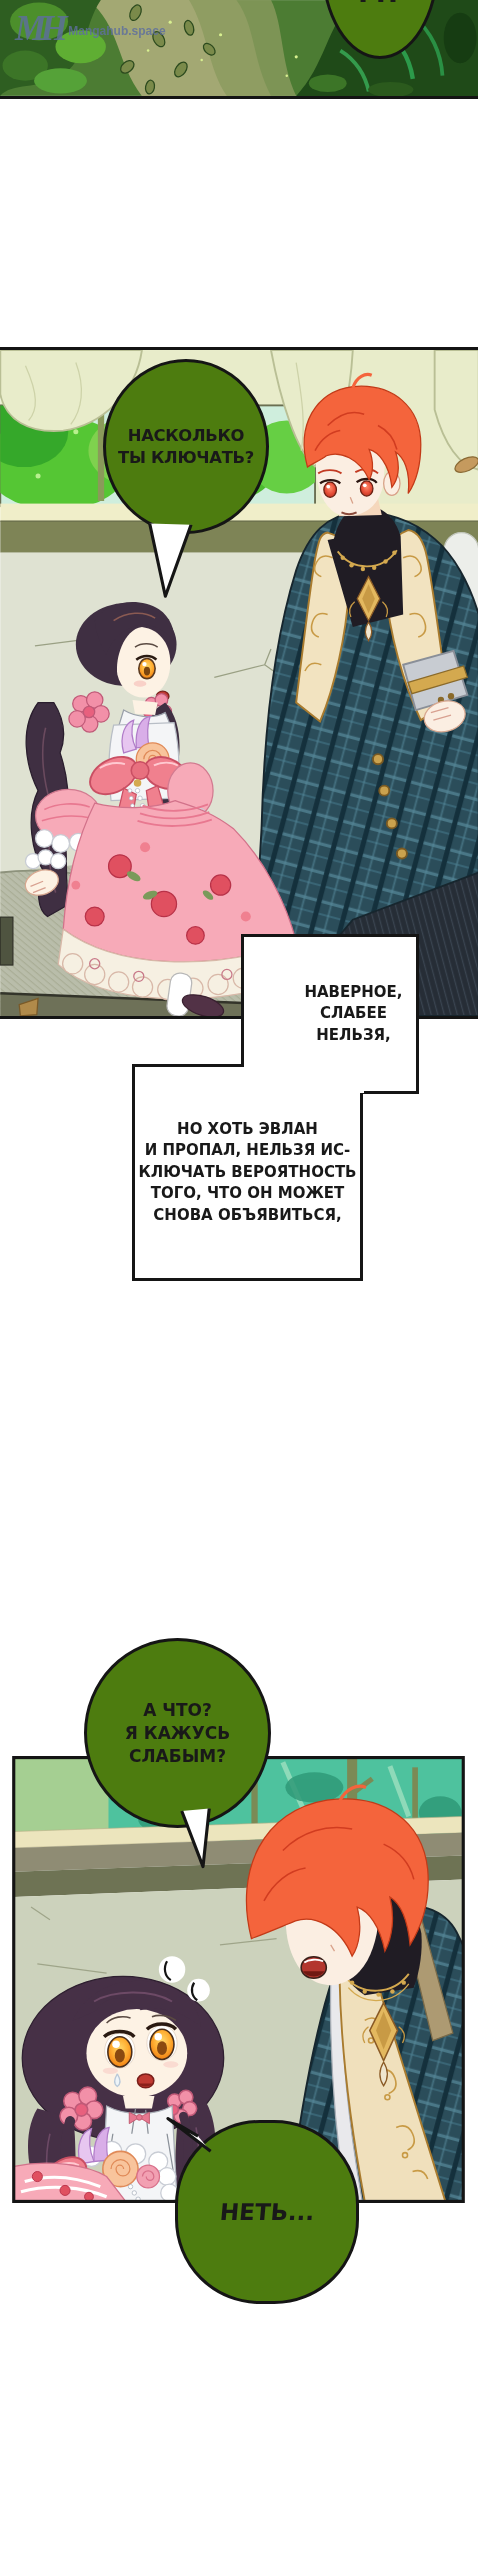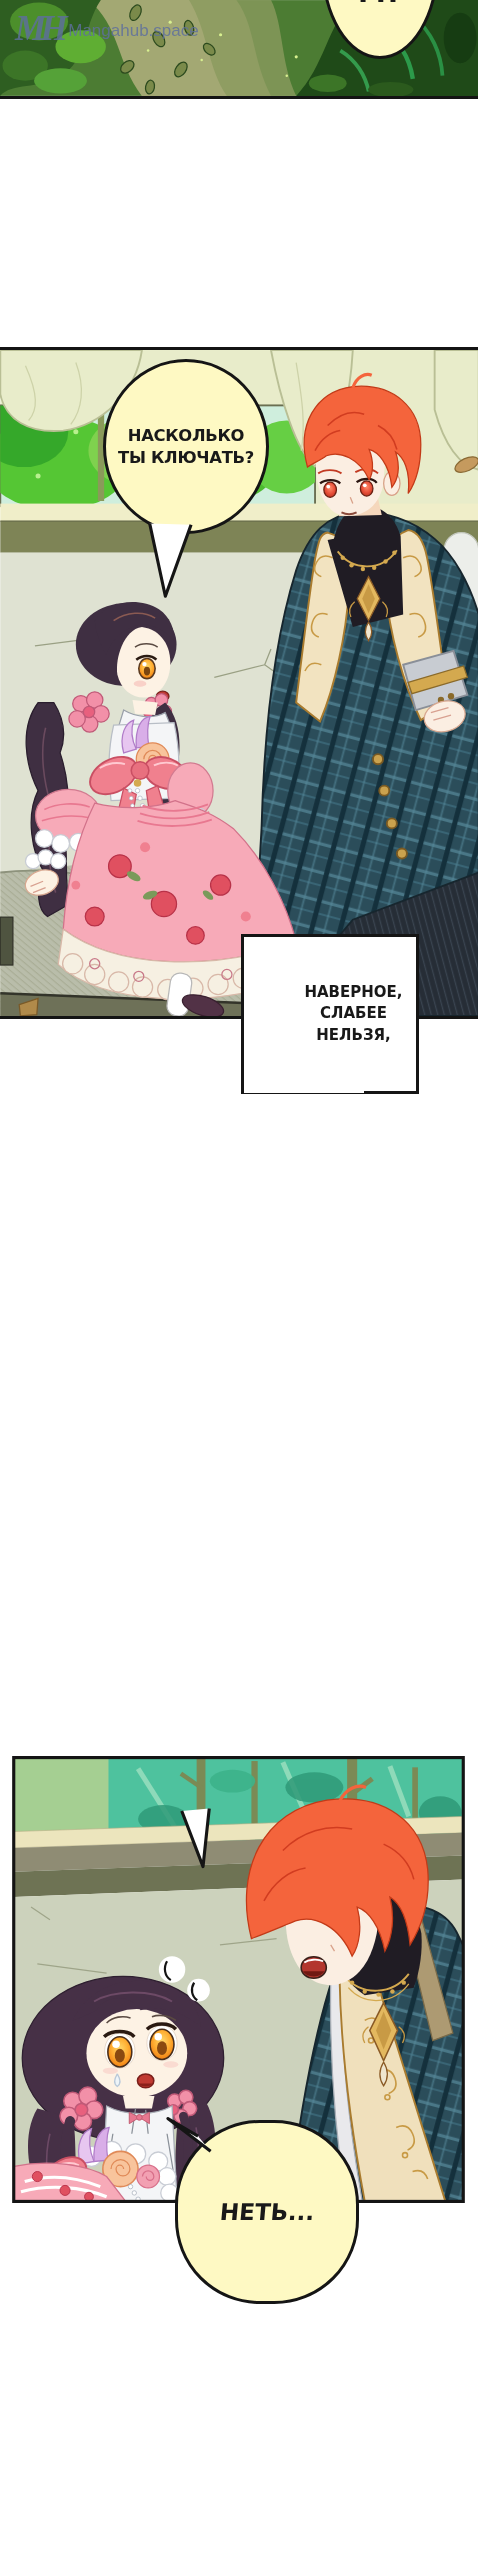--- a/index.html
+++ b/index.html
@@ -1,21 +1,21 @@
 <!DOCTYPE html>
 <html style="font-size:10px"><head>
 <meta charset="utf-8">
 <style>
   html,body{margin:0;padding:0;background:#ffffff;}
   .page{position:relative;width:479px;height:2576px;background:#fff;overflow:hidden;
         font-family:"DejaVu Sans",sans-serif;}
   .panel{position:absolute;z-index:1;}
   .panel svg{display:block;}
   
-  .bubble{position:absolute;background:#fef9c3;border:3.1px solid #151515;display:flex;
+  .bubble{position:absolute;background:#4d7c0f;border:3.1px solid #151515;display:flex;
           flex-direction:column;align-items:center;justify-content:center;text-align:center;
           z-index:5;color:#191919;font-weight:bold;}
   .bubble .ln{white-space:nowrap;}
   .tail{position:absolute;z-index:6;}
   .bubble-hm{left:321px;top:-131px;width:118px;height:190px;border-radius:50%;
              border-width:3.8px;font-size:28px;justify-content:flex-end;padding-bottom:47px;box-sizing:border-box;}
   .bubble-strong{left:103px;top:359px;width:160px;height:169px;border-radius:50%;
                  font-size:16.4px;line-height:22px;letter-spacing:-0.3px;}
   .bubble-seem{left:84px;top:1638px;width:181px;height:184px;border-radius:50%;
                font-size:17px;line-height:23px;}
@@ -27,21 +27,21 @@
         flex-direction:column;align-items:center;justify-content:center;text-align:center;
         font-weight:bold;color:#191919;font-size:15px;line-height:21.4px;box-sizing:border-box;}
   .nbox1{left:241px;top:934px;width:178px;height:160px;padding-left:47px;}
   .nbox2{left:132px;top:1064px;width:231px;height:217px;}
   .patch{position:absolute;left:244px;top:1064px;width:120px;height:29px;background:#fff;z-index:6;}
   
   .watermark{position:absolute;left:15px;top:11.3px;z-index:3;display:flex;align-items:center;
              color:#5e6f9e;opacity:.82;}
   .wm-logo{font-family:"Liberation Serif",serif;font-style:italic;font-weight:bold;
            font-size:35px;letter-spacing:-5.7px;line-height:1;}
-  .wm-site{font-family:"Liberation Sans",sans-serif;font-size:17px;font-weight:normal;
+  .wm-site{font-family:"Liberation Sans",sans-serif;font-size:12px;font-weight:bold;
            margin-left:6.3px;margin-top:5px;}
   .pa{left:0;top:0;}
   .pb{left:0;top:347px;border-top:3.1px solid #141414;border-bottom:3.1px solid #141414;}
   .pc{left:12px;top:1756px;}
   .panel-a-border{position:absolute;left:0;top:96px;width:479px;height:3.1px;background:#141414;z-index:2;}
 </style>
 </head>
 <body>
 
 <div class="page">
@@ -391,20 +391,27 @@
     <div class="ln">ТЫ КЛЮЧАТЬ?</div>
   </div>
   <svg class="tail" style="left:142px;top:521px;" width="58" height="79" viewBox="0 0 92 126">
     <path d="M12,4 L37,120 L78,6" fill="#ffffff" stroke="#151515" stroke-width="5" stroke-linejoin="round"></path>
   </svg>
 
   <div class="nbox nbox1">
     <div class="ln">НАВЕРНОЕ,</div>
     <div class="ln">СЛАБЕЕ НЕЛЬЗЯ,</div>
   </div>
+  <div class="nbox nbox2">
+    <div class="ln">НО ХОТЬ ЭВЛАН</div>
+    <div class="ln">И ПРОПАЛ, НЕЛЬЗЯ ИС-</div>
+    <div class="ln">КЛЮЧАТЬ ВЕРОЯТНОСТЬ</div>
+    <div class="ln">ТОГО, ЧТО ОН МОЖЕТ</div>
+    <div class="ln">СНОВА ОБЪЯВИТЬСЯ,</div>
+  </div>
   <div class="patch"></div>
 
   <div class="panel pc">
     <svg width="453" height="447" viewBox="0 0 719 710">
 
       <g>
         <rect x="3" y="3" width="713" height="132" fill="#4ec29e"></rect>
         <rect x="3" y="3" width="150" height="132" fill="#a5cf92"></rect>
         <g stroke="#7b8a55" fill="none">
           <path d="M300,3 V122" stroke-width="14"></path>
@@ -591,20 +598,25 @@
         <circle cx="254" cy="339" r="21" fill="#fff"></circle>
         <path d="M246,326 C240,336 242,350 252,356" stroke="#141414" stroke-width="3.5" fill="none"></path>
         <circle cx="296" cy="372" r="18" fill="#fff"></circle>
         <path d="M289,360 C283,370 285,382 294,388" stroke="#141414" stroke-width="3.5" fill="none"></path>
       </g>
 
       <rect x="2.5" y="2.5" width="714" height="705" fill="none" stroke="#141414" stroke-width="5"></rect>
     </svg>
   </div>
 
+  <div class="bubble bubble-seem">
+    <div class="ln">А ЧТО?</div>
+    <div class="ln">Я КАЖУСЬ</div>
+    <div class="ln">СЛАБЫМ?</div>
+  </div>
   <svg class="tail" style="left:178px;top:1806px;" width="35" height="65" viewBox="0 0 56 104">
     <path d="M6,8 L40,97 L50,4" fill="#ffffff" stroke="#151515" stroke-width="5" stroke-linejoin="round"></path>
   </svg>
 
   <div class="bubble bubble-no">
     <div class="ln">НЕТЬ...</div>
   </div>
   <svg class="tail" style="left:159px;top:2111px;" width="58" height="49" viewBox="0 0 92 78">
     <path d="M62,40 L14,12 L82,64" fill="#ffffff" stroke="#151515" stroke-width="5" stroke-linejoin="round"></path>
   </svg>

